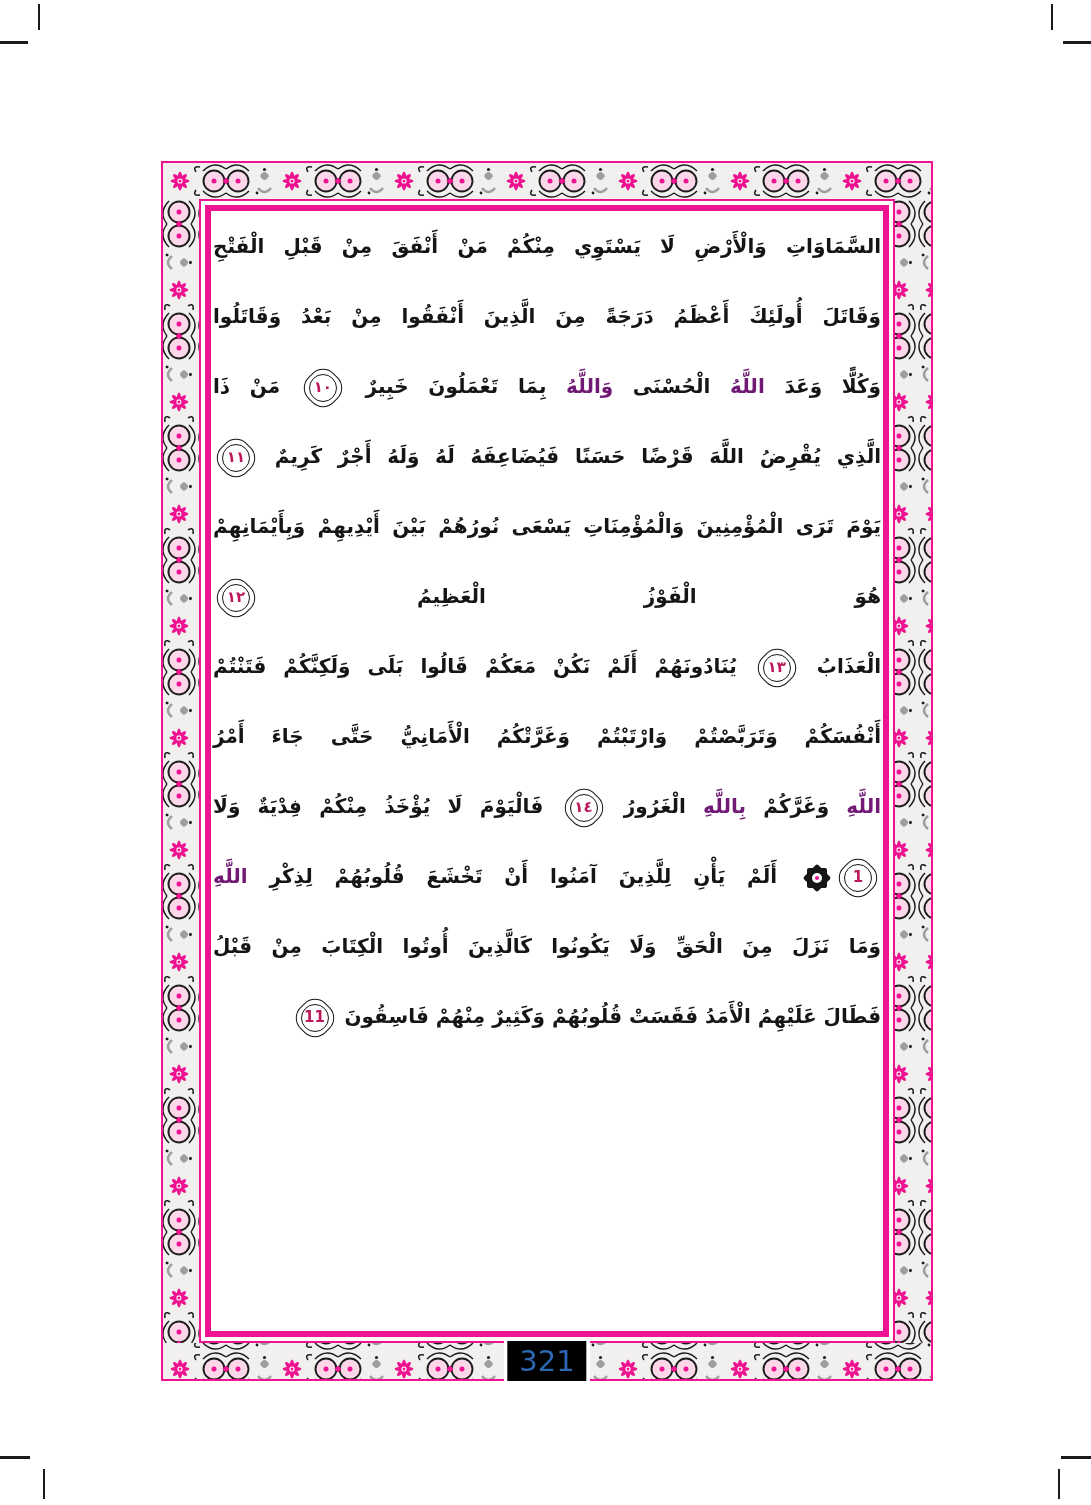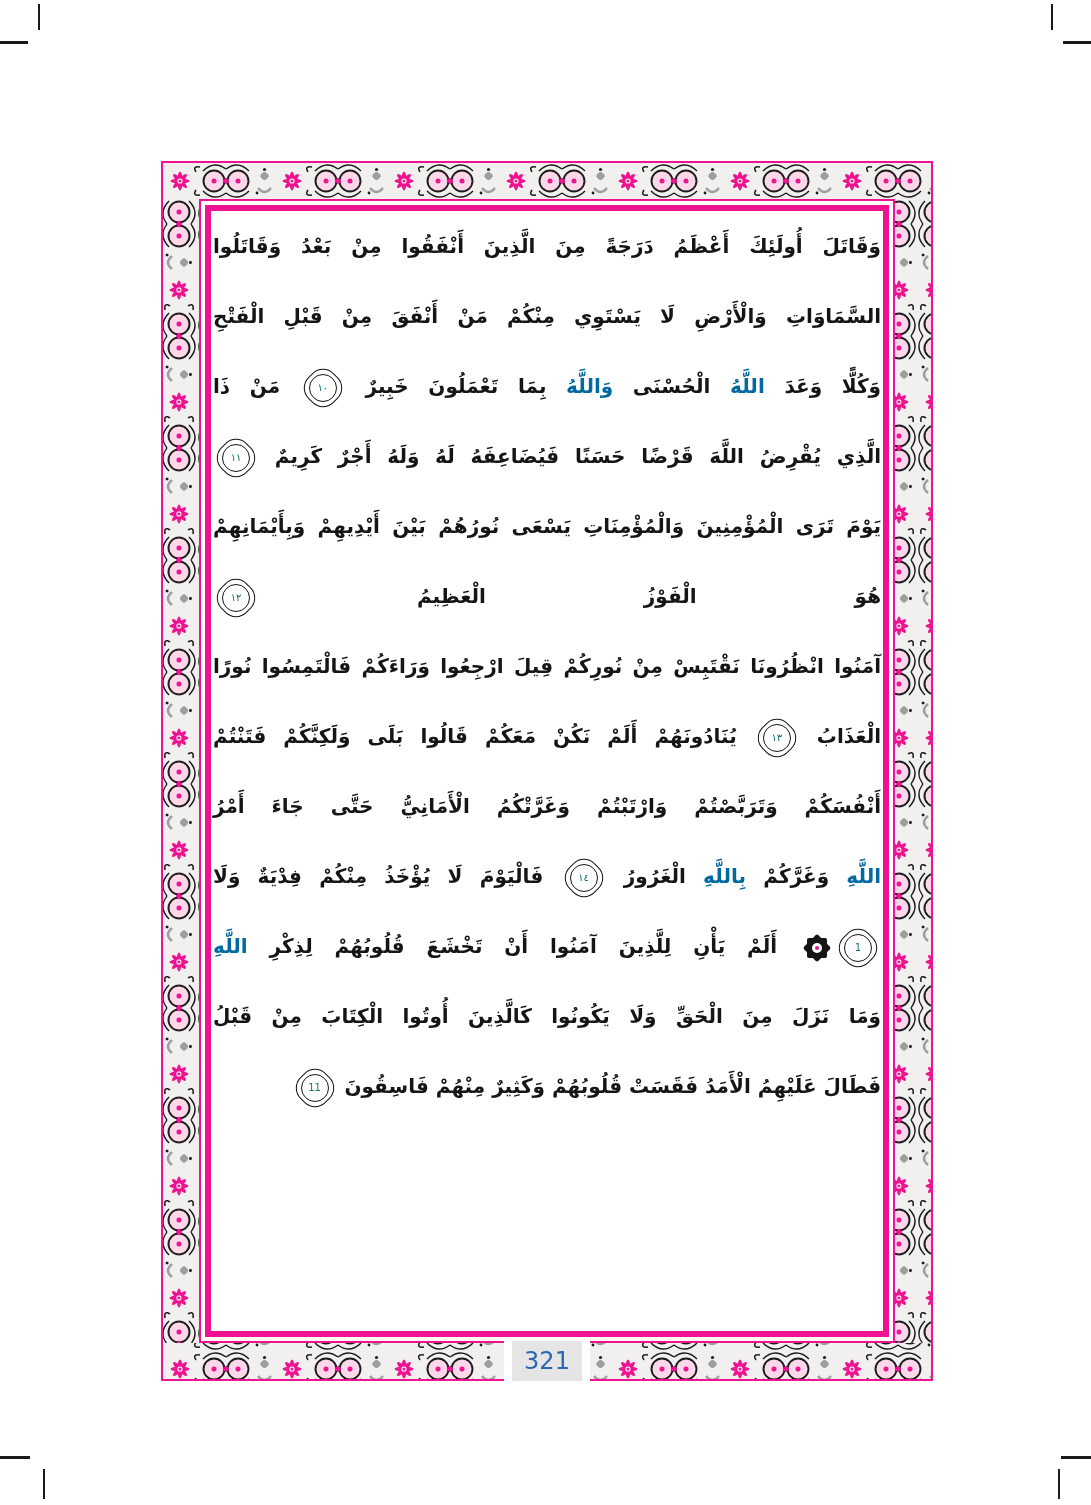--- a/index.html
+++ b/index.html
@@ -18,53 +18,53 @@
     direction:rtl;
   }
   .line{
     height:70px;line-height:70px;
     font-size:20px;font-weight:700;color:#151515;
     text-align:justify;text-align-last:justify;text-justify:inter-word;
     white-space:normal;
   }
   .line.last{text-align-last:start;}
   .txt{color:#151515;}
-  .allah{color:#0369a1;}
+  .allah{color:#701a75;}
   
   .ayah-marker{
     display:inline-block;position:relative;width:42px;height:46px;
     vertical-align:middle;margin:0 2px;
   }
   .ayah-marker::before{
     content:"";position:absolute;inset:5px 3px;border:1.6px solid #151515;
     border-radius:42%;transform:rotate(45deg);
   }
   .ayah-marker::after{
     content:"";position:absolute;inset:9px 7px;border:1.4px solid #151515;
     border-radius:50%;
   }
   .ayah-num{
     position:absolute;inset:0;display:flex;align-items:center;justify-content:center;
-    font-size:10px;font-weight:400;color:#0f766e;line-height:1;
+    font-size:15px;font-weight:700;color:#be185d;line-height:1;
   }
   
   .hizb{
     display:inline-block;position:relative;width:30px;height:30px;
     vertical-align:middle;margin:0 3px;
   }
   .hizb::before{content:"";position:absolute;inset:5px;background:#151515;border-radius:2px;transform:rotate(45deg);}
   .hizb::after{content:"";position:absolute;inset:5px;background:#151515;border-radius:2px;}
   .hizb-dot{position:absolute;left:50%;top:50%;width:10px;height:10px;margin:-5px 0 0 -5px;
     background:#ffffff;border-radius:50%;z-index:1;}
   .hizb-dot::after{content:"";position:absolute;inset:3px;background:#ee1391;border-radius:50%;}
   
   .page-number{
     position:absolute;left:50%;top:1180px;transform:translateX(-50%);
-    height:40px;line-height:40px;padding:0 12px;background:#e5e5e5;
-    font-size:24px;color:#2b67b2;font-weight:400;z-index:2;
+    height:40px;line-height:40px;padding:0 12px;background:#000000;
+    font-size:29px;color:#2b67b2;font-weight:400;z-index:2;
     font-family:"DejaVu Sans", sans-serif;
   }
 </style>
 </head>
 <body>
 
 <div class="crop" style="left:38px;top:4px;width:2px;height:26px;"></div>
 <div class="crop" style="left:0;top:41px;width:28px;height:3px;"></div>
 <div class="crop" style="left:1051px;top:4px;width:2px;height:26px;"></div>
 <div class="crop" style="left:1063px;top:41px;width:28px;height:3px;"></div>
@@ -118,27 +118,26 @@
     <rect x="1" y="1" width="770" height="1218" fill="none" stroke="#ee1391" stroke-width="2"></rect>
 
     <rect x="39" y="39" width="694" height="1142" fill="none" stroke="#ee1391" stroke-width="2"></rect>
 
     <rect x="47" y="47" width="678" height="1126" fill="none" stroke="#ee1391" stroke-width="6"></rect>
 
     <rect x="343" y="1178" width="86" height="42" fill="#ffffff"></rect>
   </svg>
 
   <div class="text-area">
+      <div class="line"><span class="txt">السَّمَاوَاتِ وَالْأَرْضِ لَا يَسْتَوِي مِنْكُمْ مَنْ أَنْفَقَ مِنْ قَبْلِ الْفَتْحِ</span></div>
       <div class="line"><span class="txt">وَقَاتَلَ أُولَئِكَ أَعْظَمُ دَرَجَةً مِنَ الَّذِينَ أَنْفَقُوا مِنْ بَعْدُ وَقَاتَلُوا</span></div>
-      <div class="line"><span class="txt">السَّمَاوَاتِ وَالْأَرْضِ لَا يَسْتَوِي مِنْكُمْ مَنْ أَنْفَقَ مِنْ قَبْلِ الْفَتْحِ</span></div>
       <div class="line"><span class="txt">وَكُلًّا وَعَدَ </span><span class="allah">اللَّهُ</span><span class="txt"> الْحُسْنَى </span><span class="allah">وَاللَّهُ</span><span class="txt"> بِمَا تَعْمَلُونَ خَبِيرٌ </span><span class="ayah-marker"><span class="ayah-num">١٠</span></span><span class="txt"> مَنْ ذَا</span></div>
       <div class="line"><span class="txt">الَّذِي يُقْرِضُ اللَّهَ قَرْضًا حَسَنًا فَيُضَاعِفَهُ لَهُ وَلَهُ أَجْرٌ كَرِيمٌ </span><span class="ayah-marker"><span class="ayah-num">١١</span></span></div>
       <div class="line"><span class="txt">يَوْمَ تَرَى الْمُؤْمِنِينَ وَالْمُؤْمِنَاتِ يَسْعَى نُورُهُمْ بَيْنَ أَيْدِيهِمْ وَبِأَيْمَانِهِمْ</span></div>
       <div class="line"><span class="txt">هُوَ الْفَوْزُ الْعَظِيمُ </span><span class="ayah-marker"><span class="ayah-num">١٢</span></span></div>
-      <div class="line"><span class="txt">آمَنُوا انْظُرُونَا نَقْتَبِسْ مِنْ نُورِكُمْ قِيلَ ارْجِعُوا وَرَاءَكُمْ فَالْتَمِسُوا نُورًا</span></div>
       <div class="line"><span class="txt">الْعَذَابُ </span><span class="ayah-marker"><span class="ayah-num">١٣</span></span><span class="txt"> يُنَادُونَهُمْ أَلَمْ نَكُنْ مَعَكُمْ قَالُوا بَلَى وَلَكِنَّكُمْ فَتَنْتُمْ</span></div>
       <div class="line"><span class="txt">أَنْفُسَكُمْ وَتَرَبَّصْتُمْ وَارْتَبْتُمْ وَغَرَّتْكُمُ الْأَمَانِيُّ حَتَّى جَاءَ أَمْرُ</span></div>
       <div class="line"><span class="allah">اللَّهِ</span><span class="txt"> وَغَرَّكُمْ </span><span class="allah">بِاللَّهِ</span><span class="txt"> الْغَرُورُ </span><span class="ayah-marker"><span class="ayah-num">١٤</span></span><span class="txt"> فَالْيَوْمَ لَا يُؤْخَذُ مِنْكُمْ فِدْيَةٌ وَلَا</span></div>
       <div class="line"><span class="ayah-marker"><span class="ayah-num">1</span></span><span class="hizb"><i class="hizb-dot"></i></span><span class="txt"> أَلَمْ يَأْنِ لِلَّذِينَ آمَنُوا أَنْ تَخْشَعَ قُلُوبُهُمْ لِذِكْرِ </span><span class="allah">اللَّهِ</span></div>
       <div class="line"><span class="txt">وَمَا نَزَلَ مِنَ الْحَقِّ وَلَا يَكُونُوا كَالَّذِينَ أُوتُوا الْكِتَابَ مِنْ قَبْلُ</span></div>
       <div class="line last"><span class="txt">فَطَالَ عَلَيْهِمُ الْأَمَدُ فَقَسَتْ قُلُوبُهُمْ وَكَثِيرٌ مِنْهُمْ فَاسِقُونَ </span><span class="ayah-marker"><span class="ayah-num">11</span></span></div>
     </div>
 
   <div class="page-number">321</div>
 </div>

